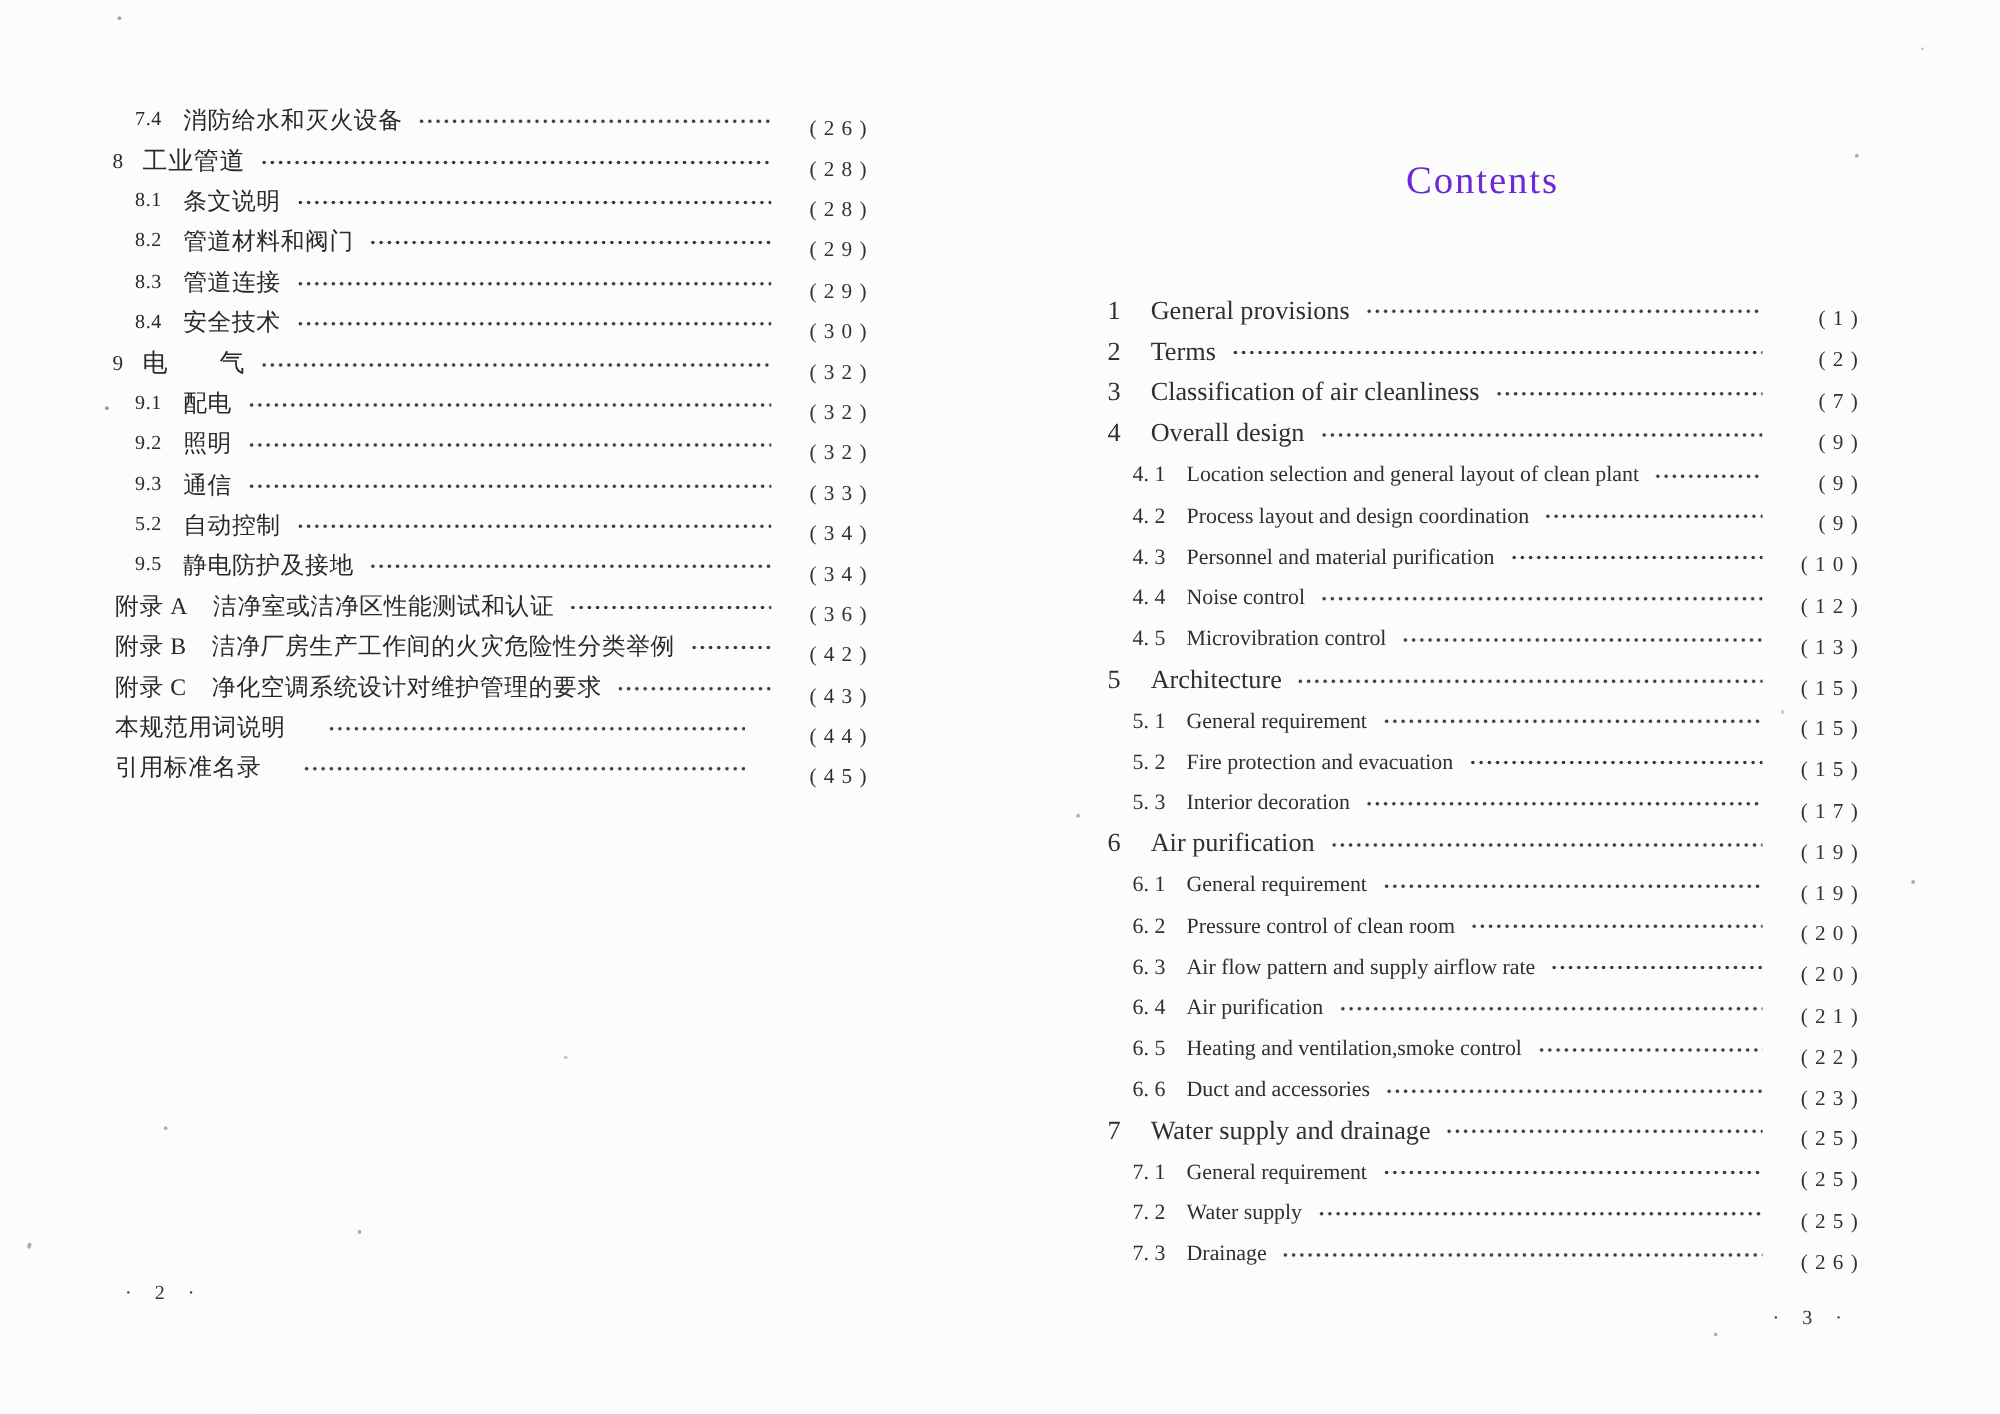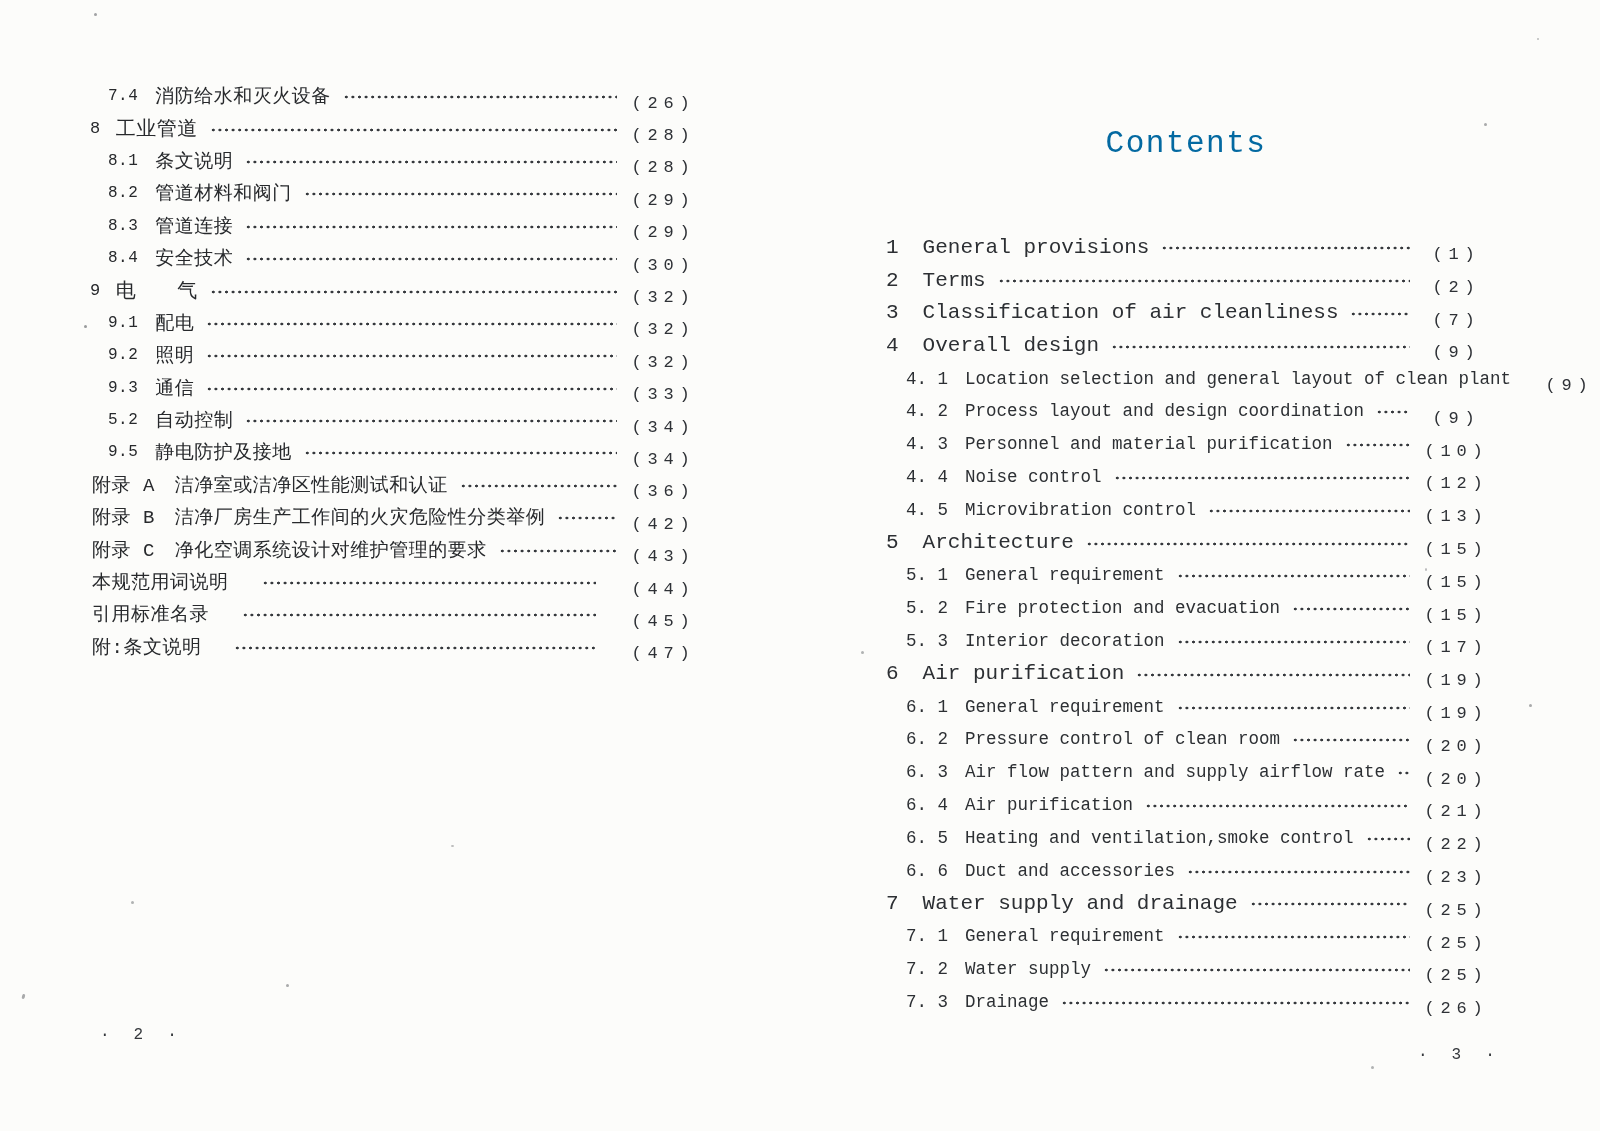--- a/index.html
+++ b/index.html
@@ -6,33 +6,32 @@
   body{
     width:1600px;height:1131px;
     background:#f6f6f4;
     font-family:"Liberation Serif","DejaVu Serif",serif;
     color:#2b2b2b;
     overflow:hidden;
   }
   .sheet{
     position:relative;width:1600px;height:1131px;
     background:#fcfcfa;
-    font-family:Liberation Mono, monospace;
   }
 
   
   .page-left{position:absolute;left:85px;top:80px;width:614px;}
   .page-right{position:absolute;left:880px;top:126px;width:612px;}
 
   .contents-title{
     margin:0;padding:0;
     text-align:center;
     font-size:31px;font-weight:400;
     letter-spacing:1.5px;
-    color:#0369a1;
+    color:#6d28d9;
   }
   .page-right .toc{margin-top:70px;}
 
   
   .toc-row{
     display:flex;align-items:center;
     height:32.4px;
     white-space:nowrap;
   }
   .page-right .toc-row{height:32.8px;}
@@ -44,21 +43,21 @@
     height:12px;
     margin:2px 8px 0 12px;
     background-image:radial-gradient(circle,#35383c 1.25px,rgba(0,0,0,0) 1.65px);
     background-size:6.6px 12px;
     background-repeat:repeat-x;
     background-position:left center;
   }
   .pageref{
     flex:0 0 auto;
     width:74px;
-    text-align:center;
+    text-align:right;
     font-size:17px;
     letter-spacing:0.34em;
     text-indent:0.17em;
     color:#2e3136;
     margin-top:14px;
   }
 
   
   .page-left{font-size:19px;letter-spacing:0.5px;color:#27292c;}
   .page-left .num{font-size:16px;}
@@ -204,25 +203,20 @@
         <div class="toc-row lvl-plain">
           <span class="title">本规范用词说明</span>
           <span class="leader"></span>
           <span class="pageref">(44)</span>
         </div>
         <div class="toc-row lvl-plain">
           <span class="title">引用标准名录</span>
           <span class="leader"></span>
           <span class="pageref">(45)</span>
         </div>
-        <div class="toc-row lvl-plain">
-          <span class="title">附:条文说明</span>
-          <span class="leader"></span>
-          <span class="pageref">(47)</span>
-        </div>
       </div>
   </div>
 
   <div class="page-right">
     <h1 class="contents-title">Contents</h1>
     <div class="toc" id="right-toc">
         <div class="toc-row lvl-chapter">
           <span class="num">1</span>
           <span class="title">General provisions</span>
           <span class="leader"></span>

